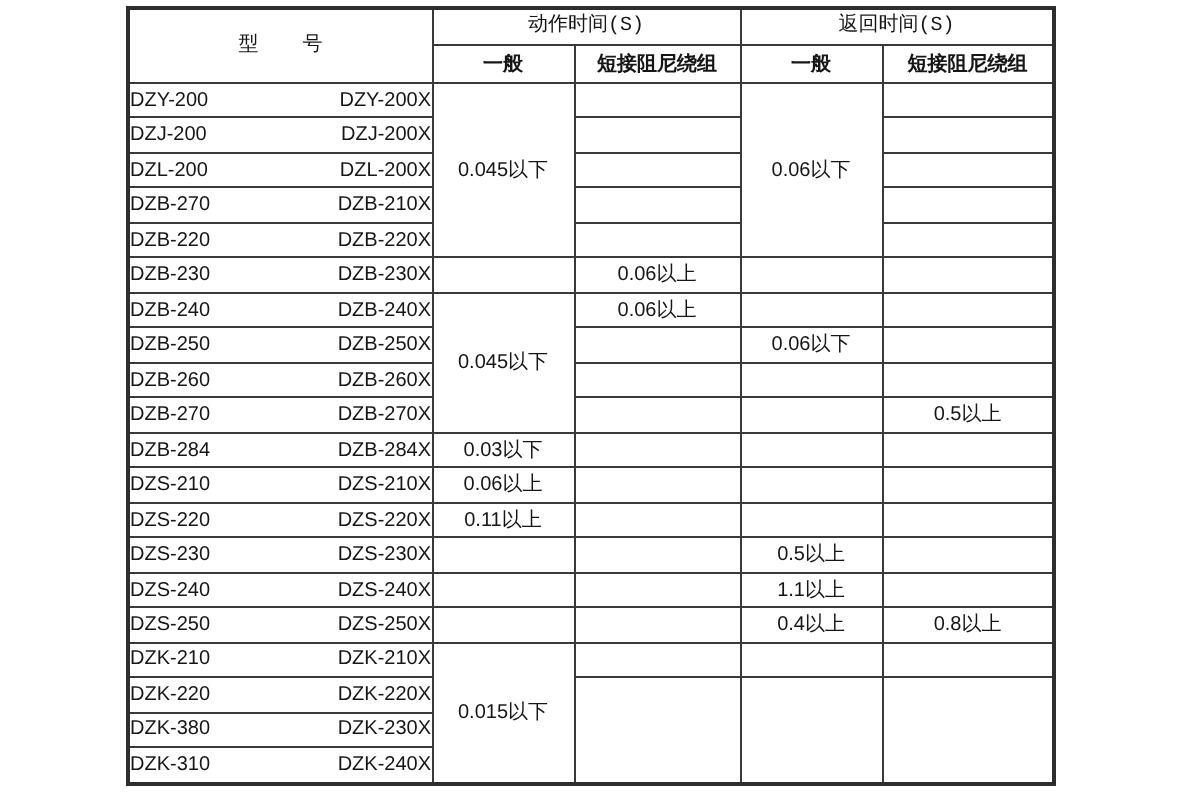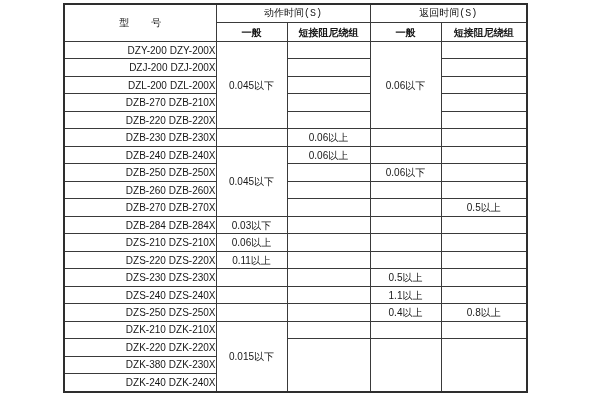--- a/index.html
+++ b/index.html
@@ -39,21 +39,21 @@
   }
   thead tr.h1 th { height: 17px; font-family: Liberation Mono, monospace; }
   thead tr.h2 th { height: 18px; font-weight: bold; }
   col.c-model  { width: 152px; }
   col.c-ag     { width: 71px; }
   col.c-ad     { width: 83px; }
   col.c-rg     { width: 71px; }
   col.c-rd     { width: 86px; }
   .model-pair {
     display: flex;
-    justify-content: flex-end;
+    justify-content: space-between;
     align-items: center;
     gap: 3px;
   }
   th[data-name="header-model"] { letter-spacing: 8px; text-indent: 8px; margin-top: 41px; }
 </style>
 </head>
 <body>
 
 <div class="page" data-name="page">
   <table class="spec" data-name="relay-timing-table">
@@ -286,20 +286,20 @@
           <td data-name="model-cell">
             <div class="model-pair" data-name="model-pair">
               <span data-name="model-name">DZK-380</span>
               <span data-name="model-name">DZK-230X</span>
             </div>
           </td>
         </tr>
         <tr data-name="table-row">
           <td data-name="model-cell">
             <div class="model-pair" data-name="model-pair">
-              <span data-name="model-name">DZK-240</span>
+              <span data-name="model-name">DZK-310</span>
               <span data-name="model-name">DZK-240X</span>
             </div>
           </td>
         </tr>
       </tbody>
   </table>
 </div>
 
 </body></html>

